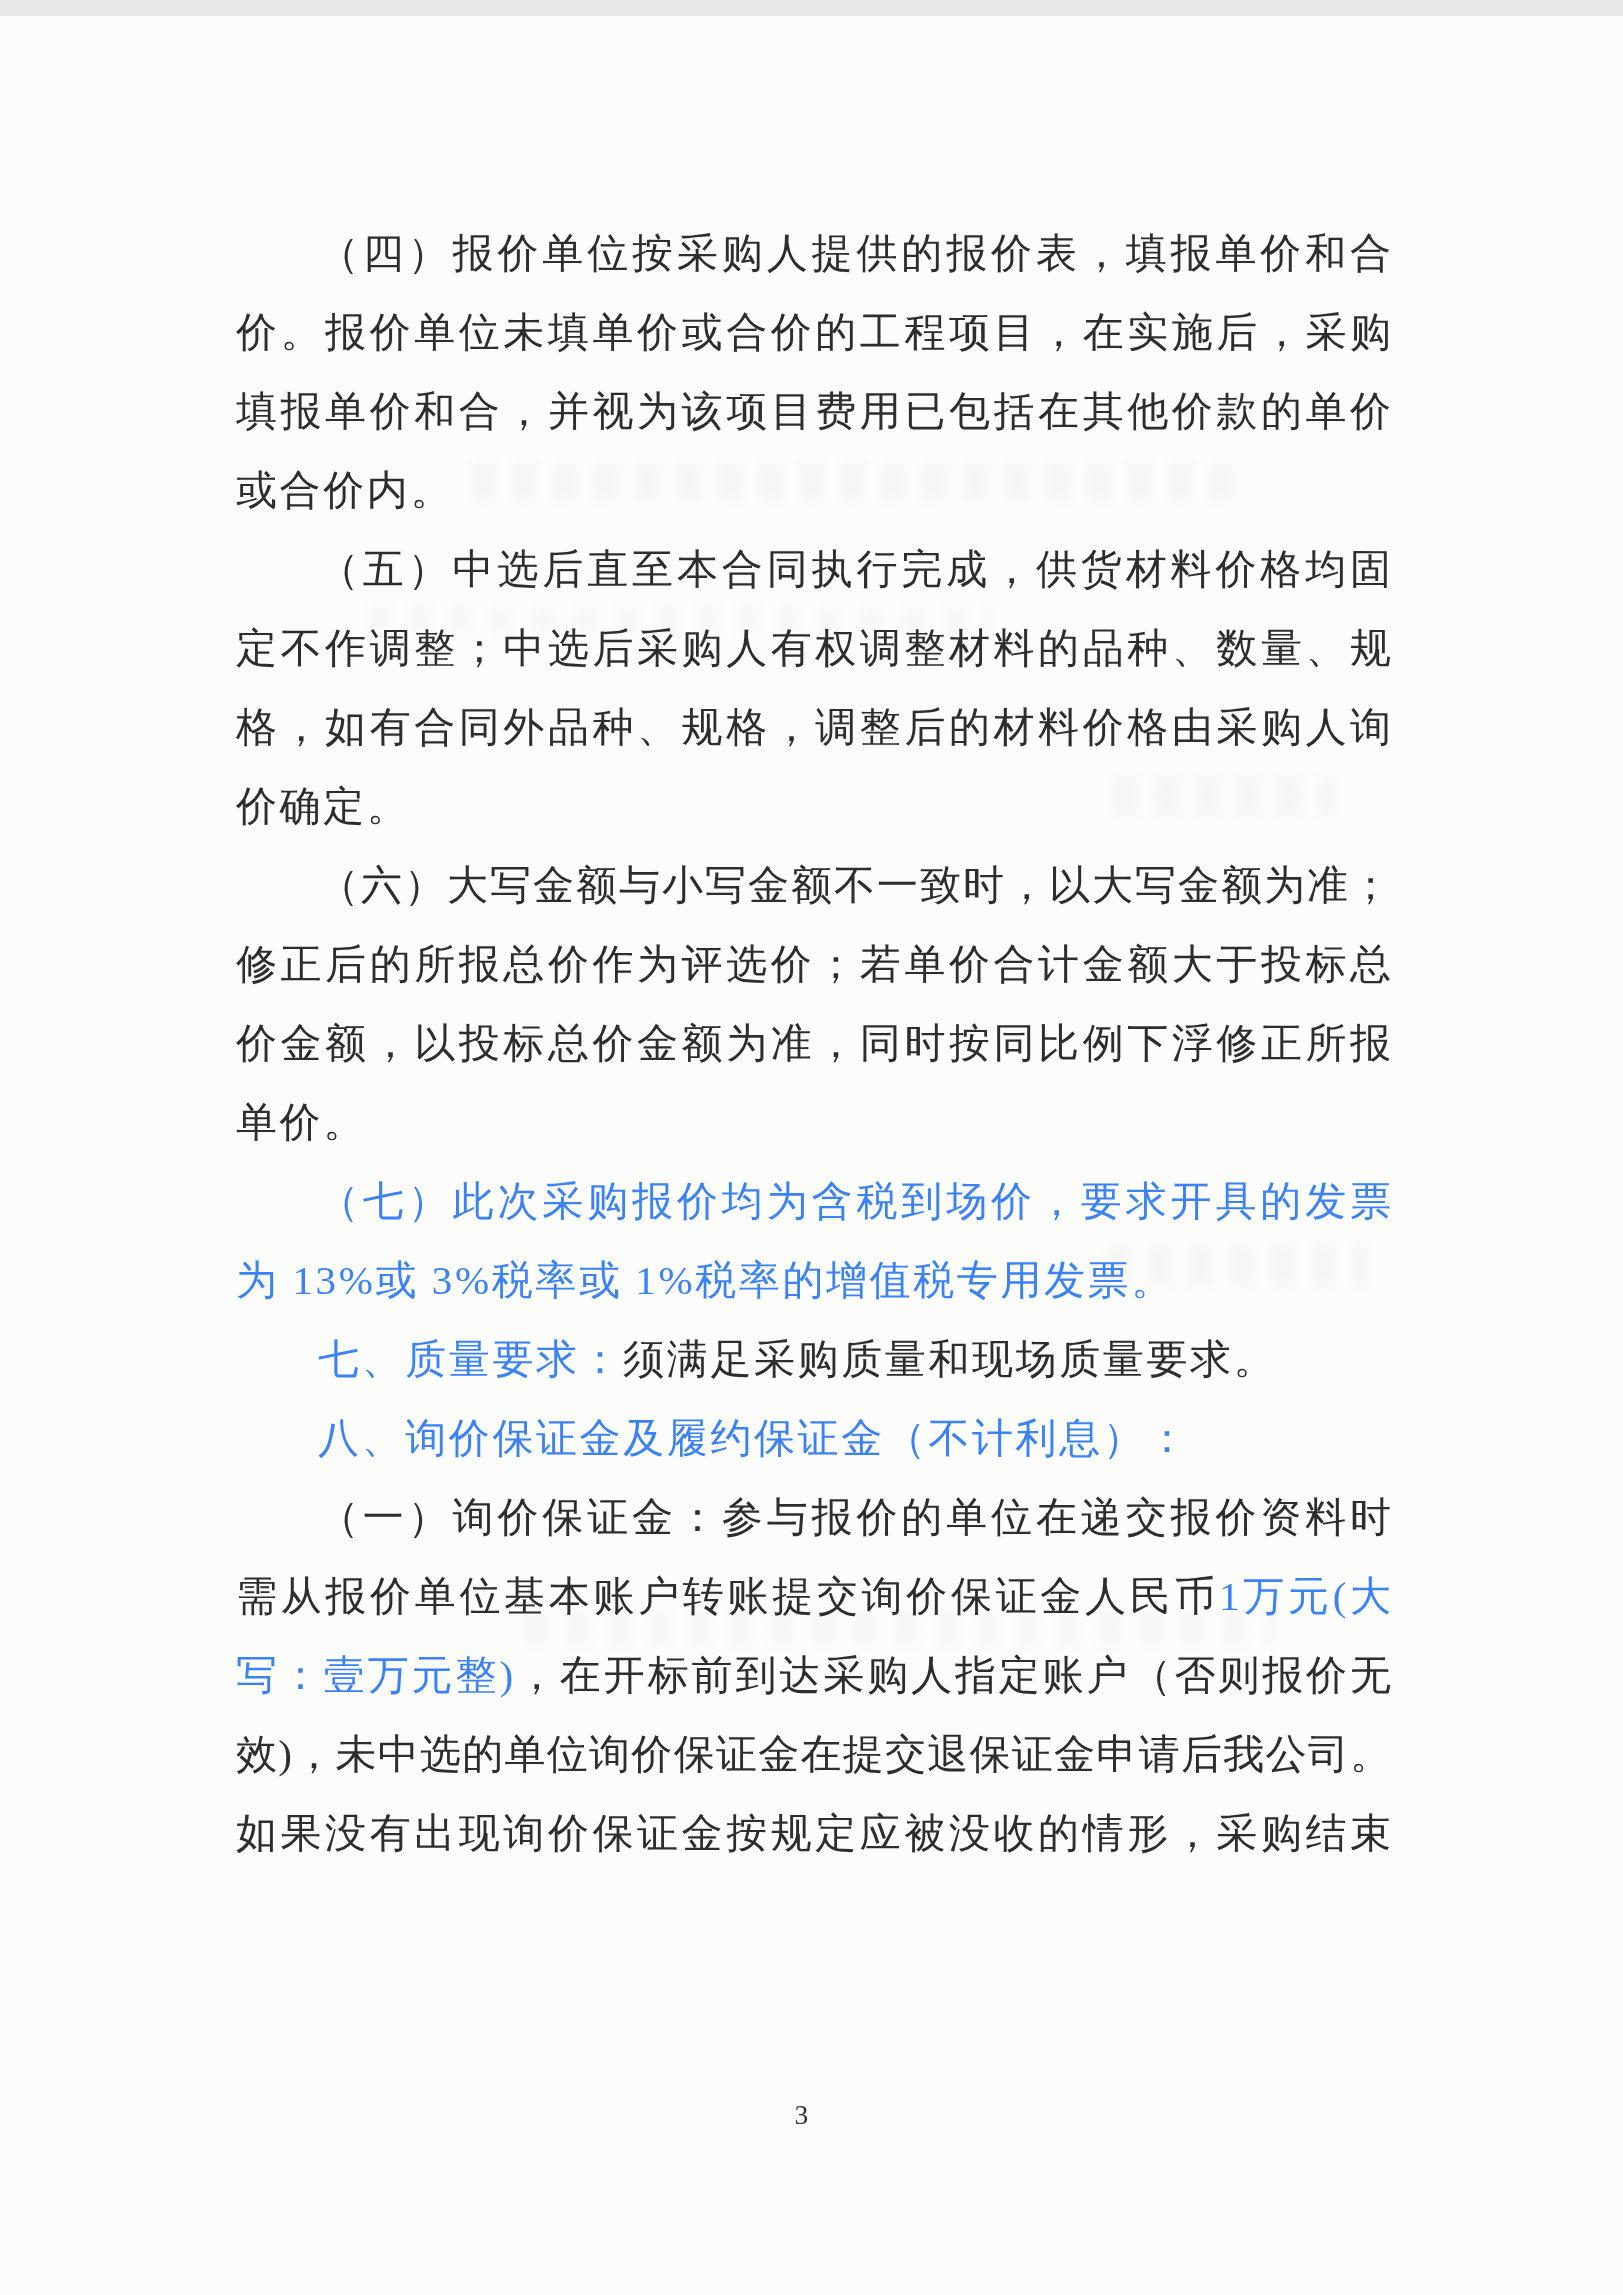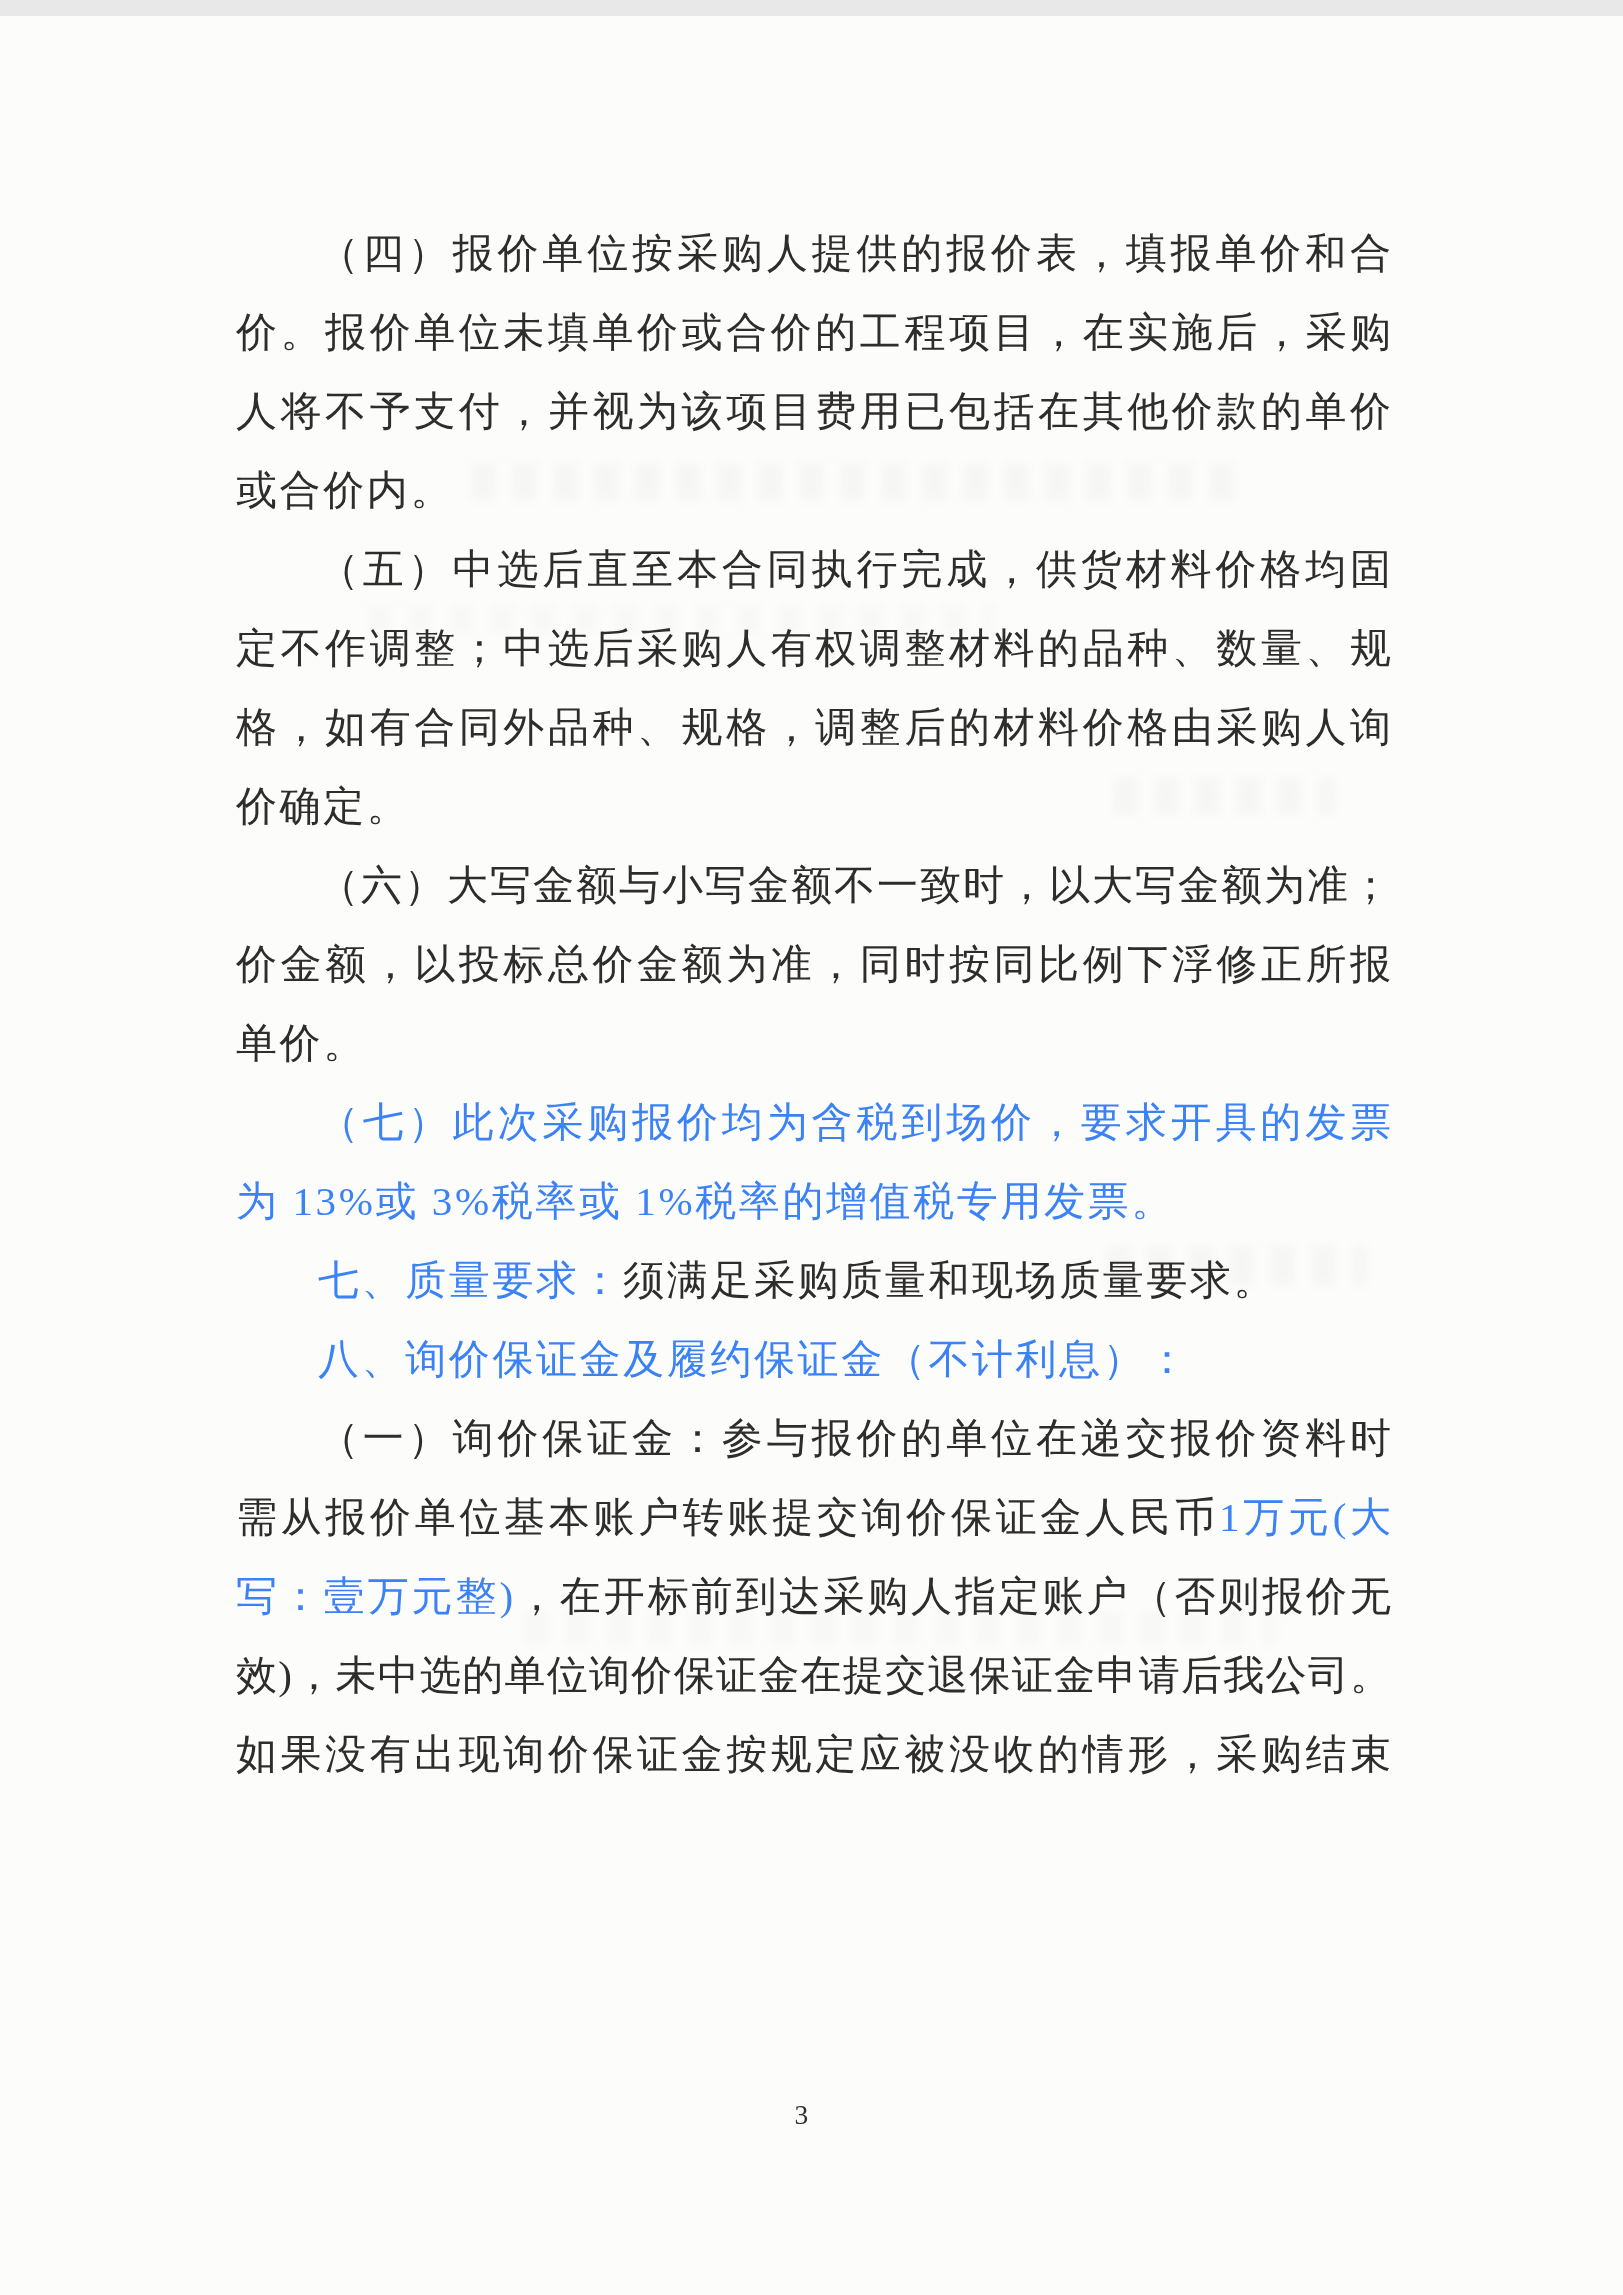--- a/index.html
+++ b/index.html
@@ -63,27 +63,28 @@
 
   <div class="smudge" style="left:471px;top:447px;width:772px;height:38px;"></div>
   <div class="smudge" style="left:367px;top:588px;width:628px;height:31px;opacity:.045;"></div>
   <div class="smudge" style="left:1113px;top:761px;width:223px;height:38px;"></div>
   <div class="smudge" style="left:1106px;top:1229px;width:262px;height:41px;"></div>
   <div class="smudge" style="left:524px;top:1596px;width:753px;height:34px;opacity:.05;"></div>
 
   <div class="text-block">
       <div class="line indent"><span class="run">（四）报价单位按采购人提供的报价表，填报单价和合</span></div>
       <div class="line"><span class="run">价。报价单位未填单价或合价的工程项目，在实施后，采购</span></div>
-      <div class="line"><span class="run">人将不予支付，并视为该项目费用已包括在其他价款的单价</span></div>
+      <div class="line"><span class="run">填报单价和合，并视为该项目费用已包括在其他价款的单价</span></div>
       <div class="line left"><span class="run">或合价内。</span></div>
       <div class="line indent"><span class="run">（五）中选后直至本合同执行完成，供货材料价格均固</span></div>
       <div class="line"><span class="run">定不作调整；中选后采购人有权调整材料的品种、数量、规</span></div>
       <div class="line"><span class="run">格，如有合同外品种、规格，调整后的材料价格由采购人询</span></div>
       <div class="line left"><span class="run">价确定。</span></div>
       <div class="line indent"><span class="run">（六）大写金额与小写金额不一致时，以大写金额为准；</span></div>
+      <div class="line"><span class="run">修正后的所报总价作为评选价；若单价合计金额大于投标总</span></div>
       <div class="line"><span class="run">价金额，以投标总价金额为准，同时按同比例下浮修正所报</span></div>
       <div class="line left"><span class="run">单价。</span></div>
       <div class="line indent"><span class="run bold">（七）此次采购报价均为含税到场价，要求开具的发票</span></div>
       <div class="line left"><span class="run bold">为 13%或 3%税率或 1%税率的增值税专用发票。</span></div>
       <div class="line indent left"><span class="run bold">七、质量要求：</span><span class="run">须满足采购质量和现场质量要求。</span></div>
       <div class="line indent left"><span class="run bold">八、询价保证金及履约保证金（不计利息）：</span></div>
       <div class="line indent"><span class="run">（一）询价保证金：参与报价的单位在递交报价资料时</span></div>
       <div class="line"><span class="run">需从报价单位基本账户转账提交询价保证金人民币</span><span class="run bold">1万元(大</span></div>
       <div class="line"><span class="run bold">写：壹万元整)</span><span class="run">，在开标前到达采购人指定账户（否则报价无</span></div>
       <div class="line"><span class="run">效)，未中选的单位询价保证金在提交退保证金申请后我公司。</span></div>

